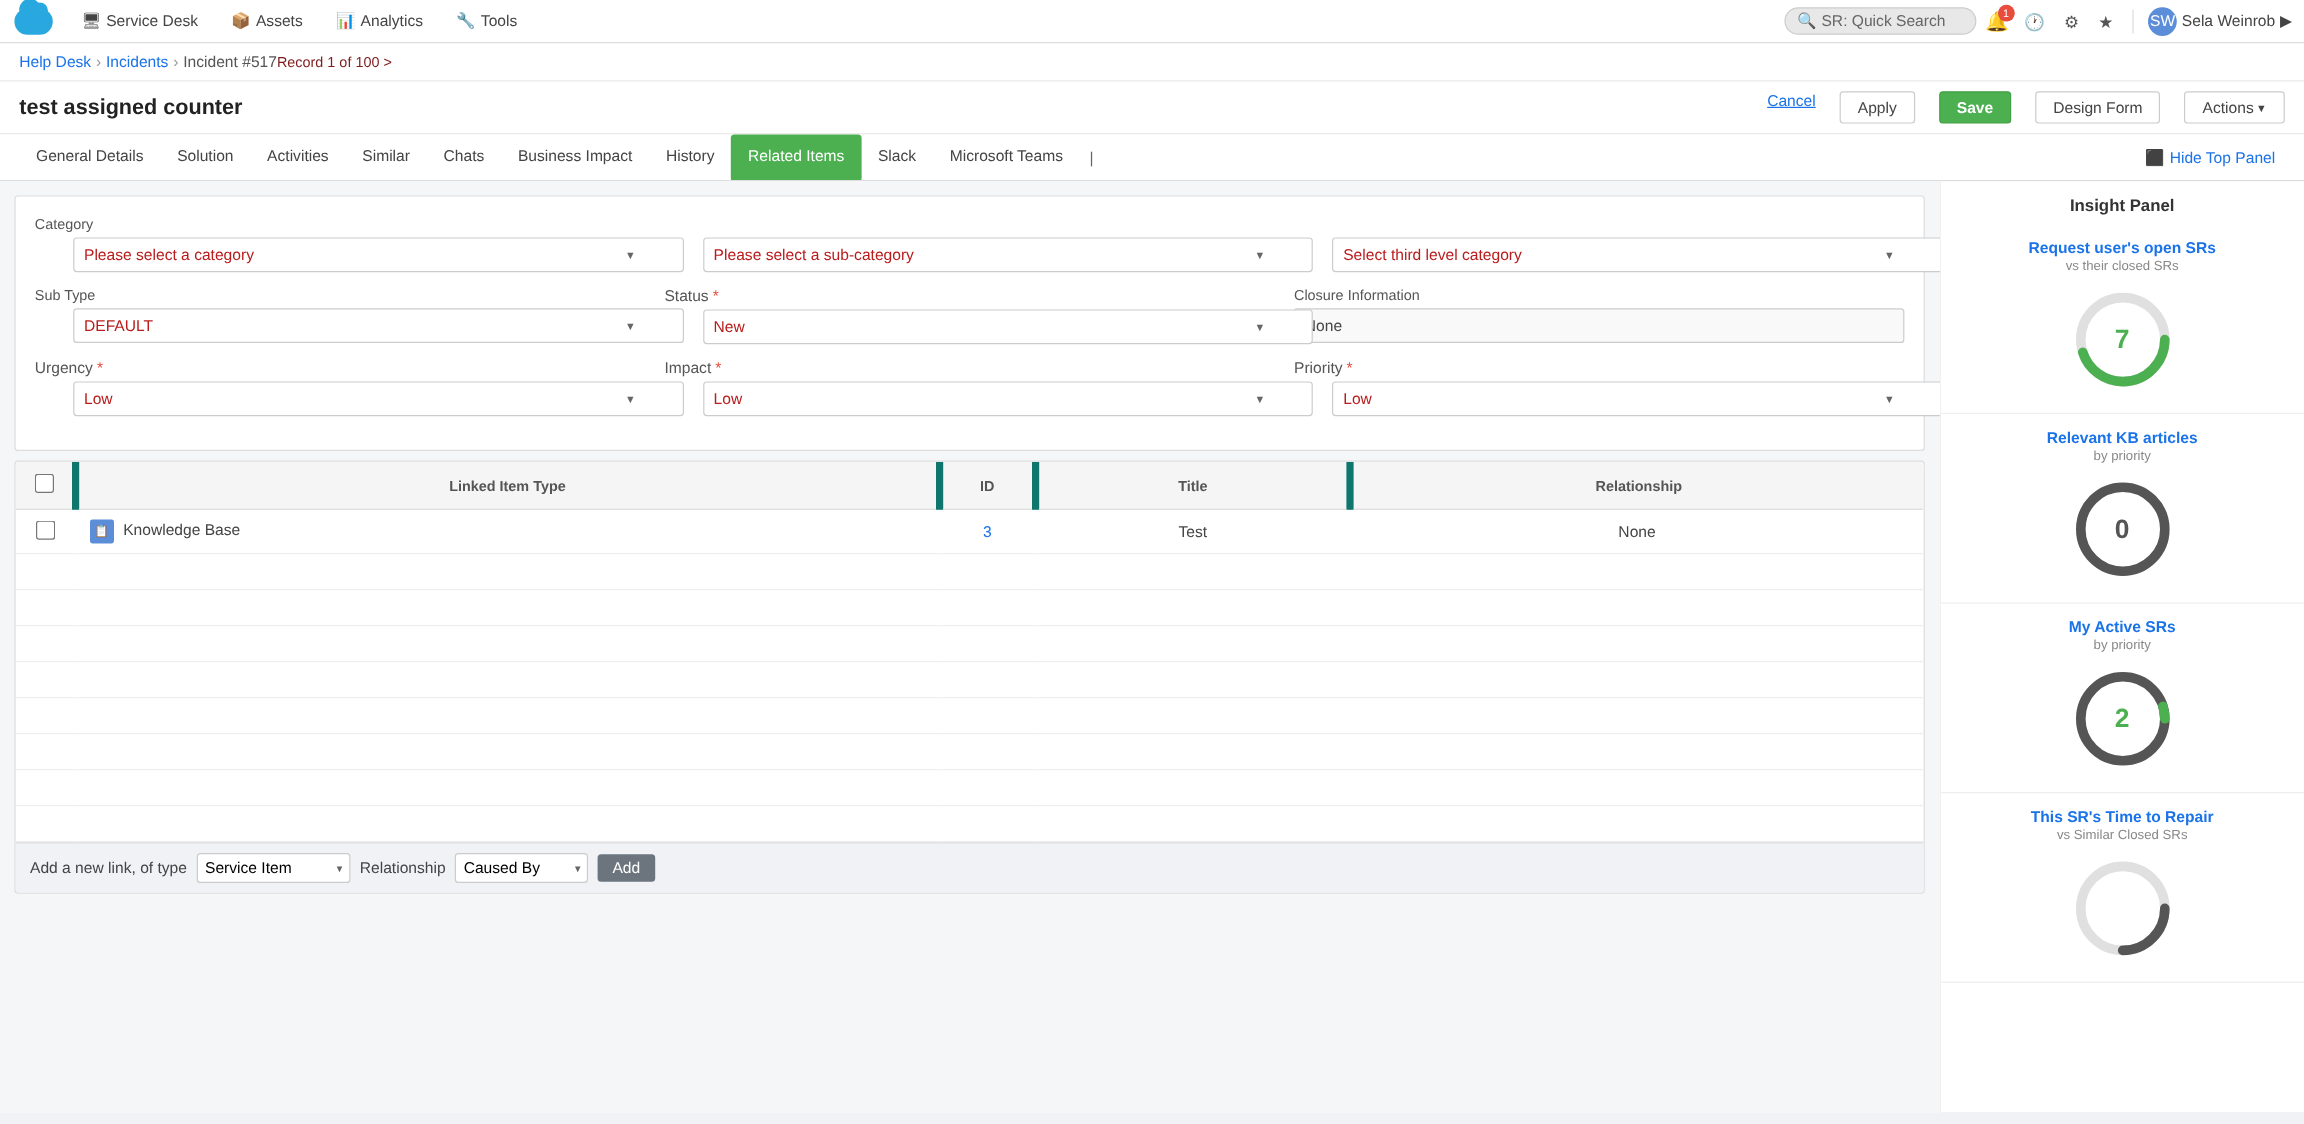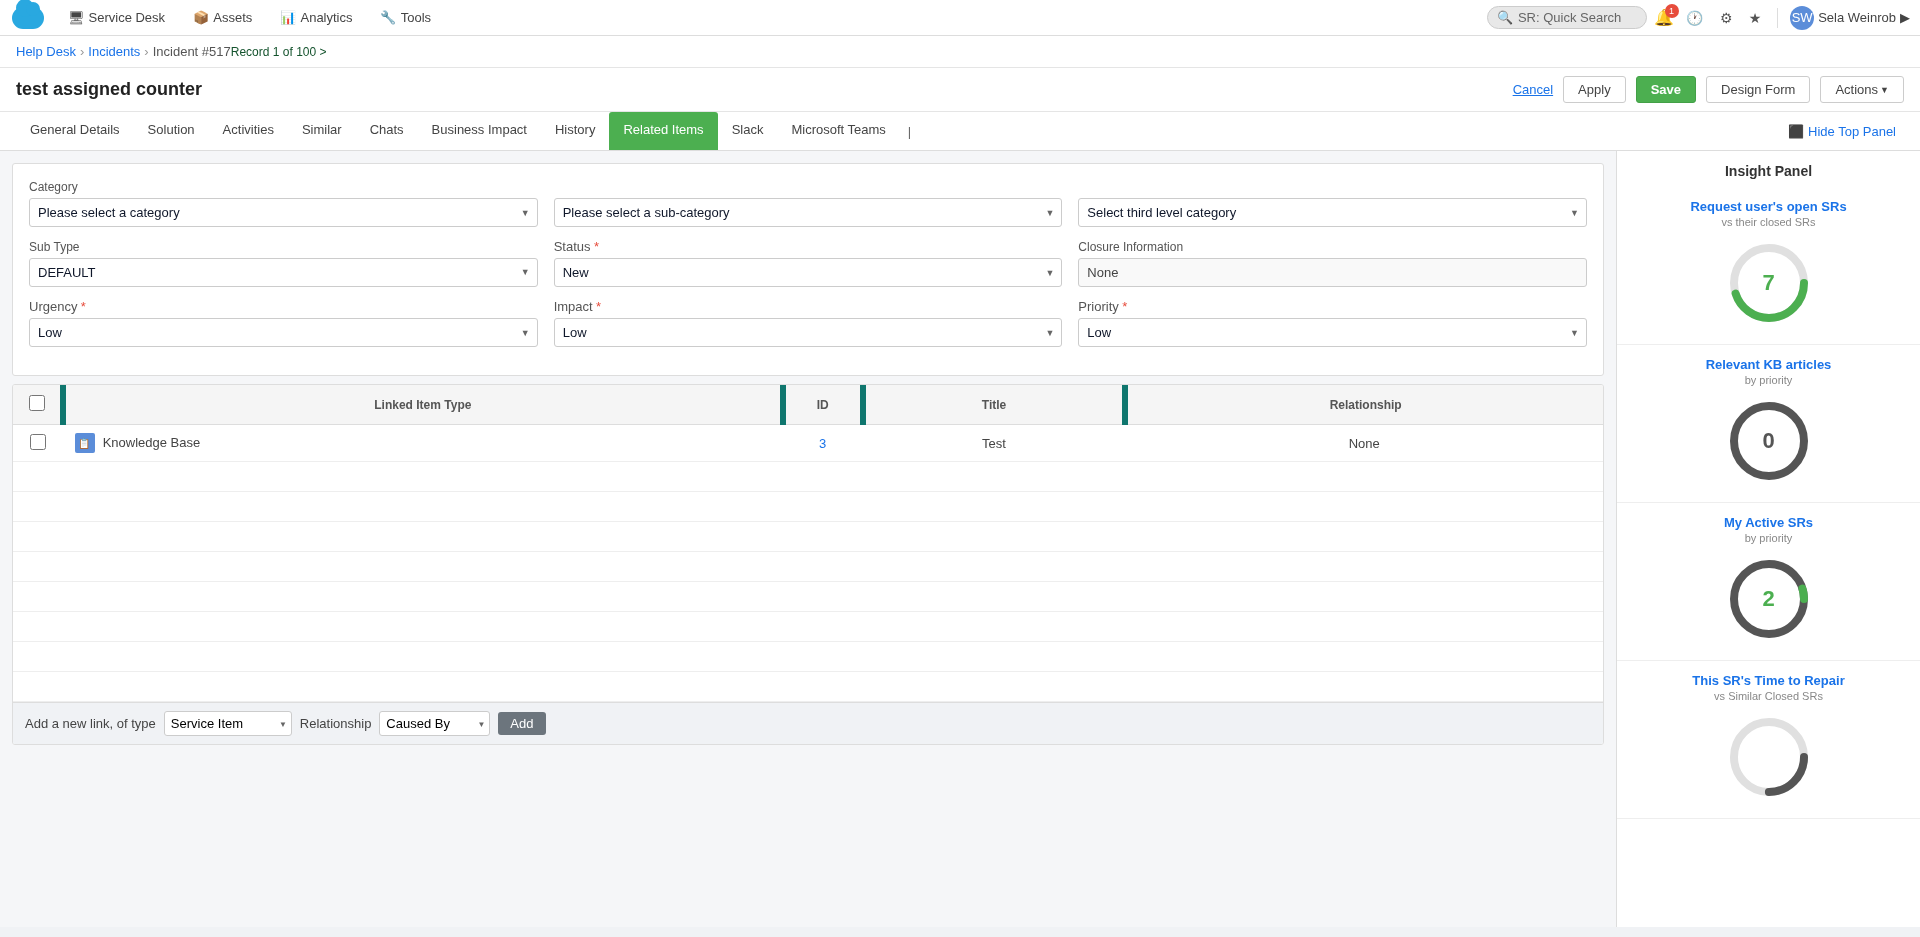--- a/index.html
+++ b/index.html
@@ -99,31 +99,31 @@
       padding: 8px 16px;
       display: flex; align-items: center; 
       border-bottom: 1px solid #e5e5e5;
     }
     .breadcrumb {
       display: flex; align-items: center; gap: 4px;
       font-size: 12px; color: #555;
     }
     .breadcrumb a { color: #1a73e8; text-decoration: none; }
     .breadcrumb-sep { color: #999; }
-    .record-info { font-size: 12px; color: #14532d; }
+    .record-info { font-size: 12px; color: #7f1d1d; }
 
     
     .page-title-bar {
       background: #fff;
       padding: 8px 16px;
       display: flex; align-items: center; justify-content: space-between;
       border-bottom: 1px solid #e5e5e5;
     }
     .page-title { font-size: 18px; font-weight: 600; color: #222; }
-    .title-actions { display: flex; align-items: center; gap: 10px; }
+    .title-actions { display: flex; align-items: flex-start; gap: 20px; }
     .btn { padding: 5px 14px; border-radius: 3px; cursor: pointer; font-size: 13px; border: 1px solid #ccc; background: #fff; }
     .btn-cancel { color: #1a73e8; background: none; border: none; text-decoration: underline; cursor: pointer; }
     .btn-apply { background: #fff; border: 1px solid #ccc; color: #444; }
     .btn-save { background: #4caf50; border: 1px solid #43a047; color: #fff; font-weight: 600; }
     .btn-design { background: #fff; border: 1px solid #ccc; color: #444; }
     .btn-actions { background: #fff; border: 1px solid #ccc; color: #444; display: flex; align-items: center; gap: 2px; }
 
     
     .tabs-bar {
       background: #fff;
@@ -170,41 +170,42 @@
 
     
     .form-section {
       background: #fff;
       border: 1px solid #ddd;
       border-radius: 3px;
       padding: 16px;
       margin-bottom: 8px;
     }
     .form-row {
-      display: flex; gap: 16px; margin-bottom: 12px; align-items: center;
+      display: flex; gap: 16px; margin-bottom: 12px;
     }
     .form-group {
       flex: 1;
       display: flex; flex-direction: column; gap: 4px;
     }
     .form-label {
       font-size: 12px; color: #555;
     }
     .form-label .required { color: #e74c3c; }
     .form-select {
       width: 100%;
       padding: 6px 8px;
       border: 1px solid #ccc;
       border-radius: 3px;
       background: #fff;
-      color: #0f172a;
+      color: #b91c1c;
       font-size: 13px;
       appearance: none;
       cursor: pointer;
       position: relative;
+      margin-left: 32px;
     }
     .select-wrapper {
       position: relative;
     }
     .select-wrapper::after {
       content: '▼';
       position: absolute;
       right: 8px; top: 50%; transform: translateY(-50%);
       font-size: 9px; color: #666;
       pointer-events: none;

